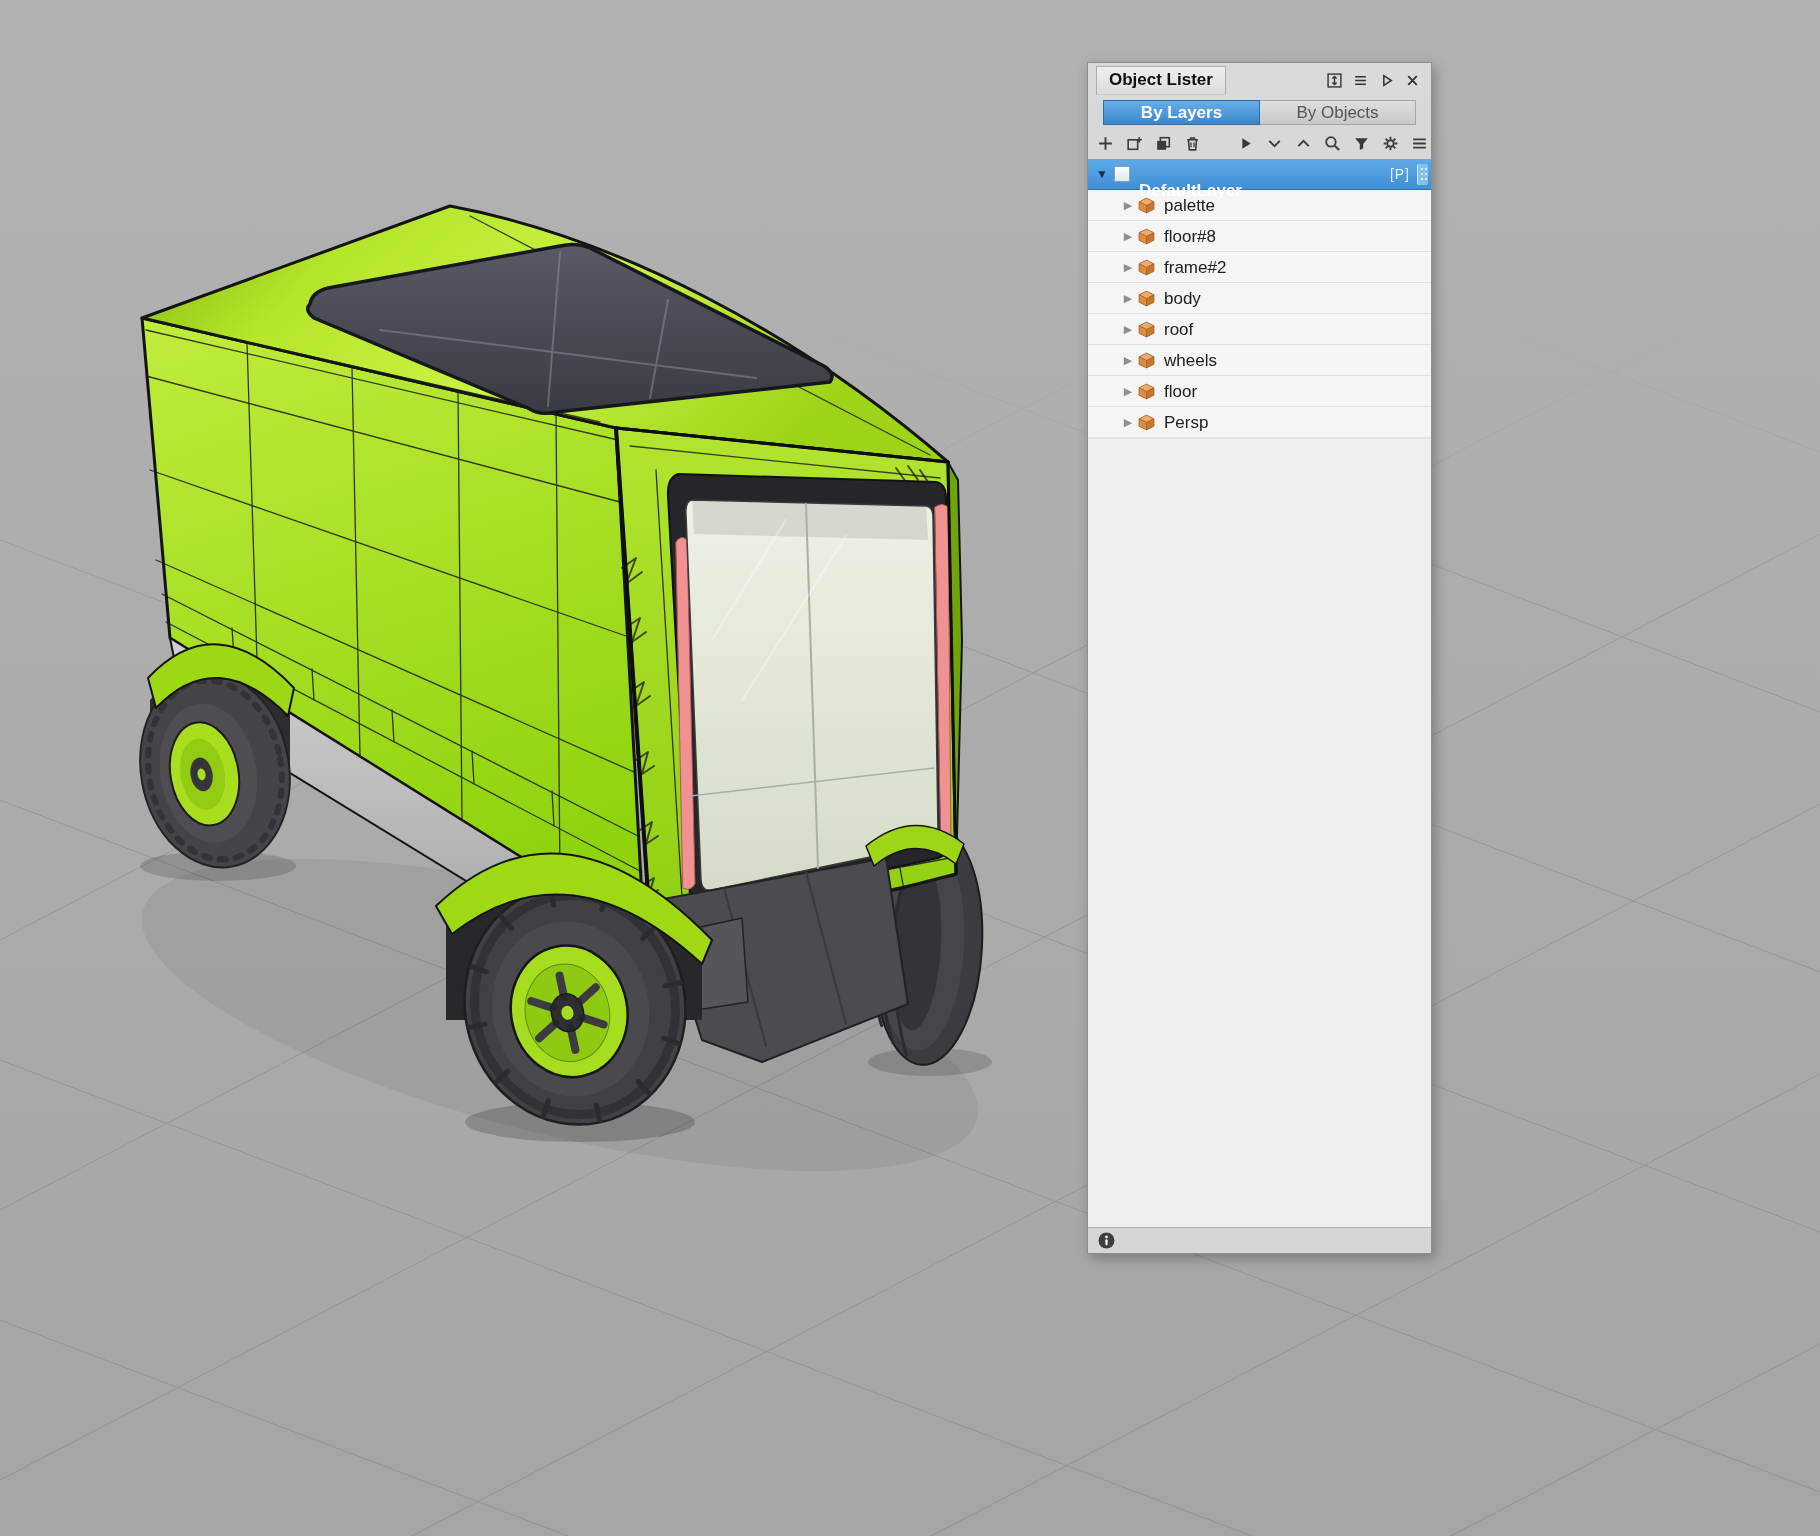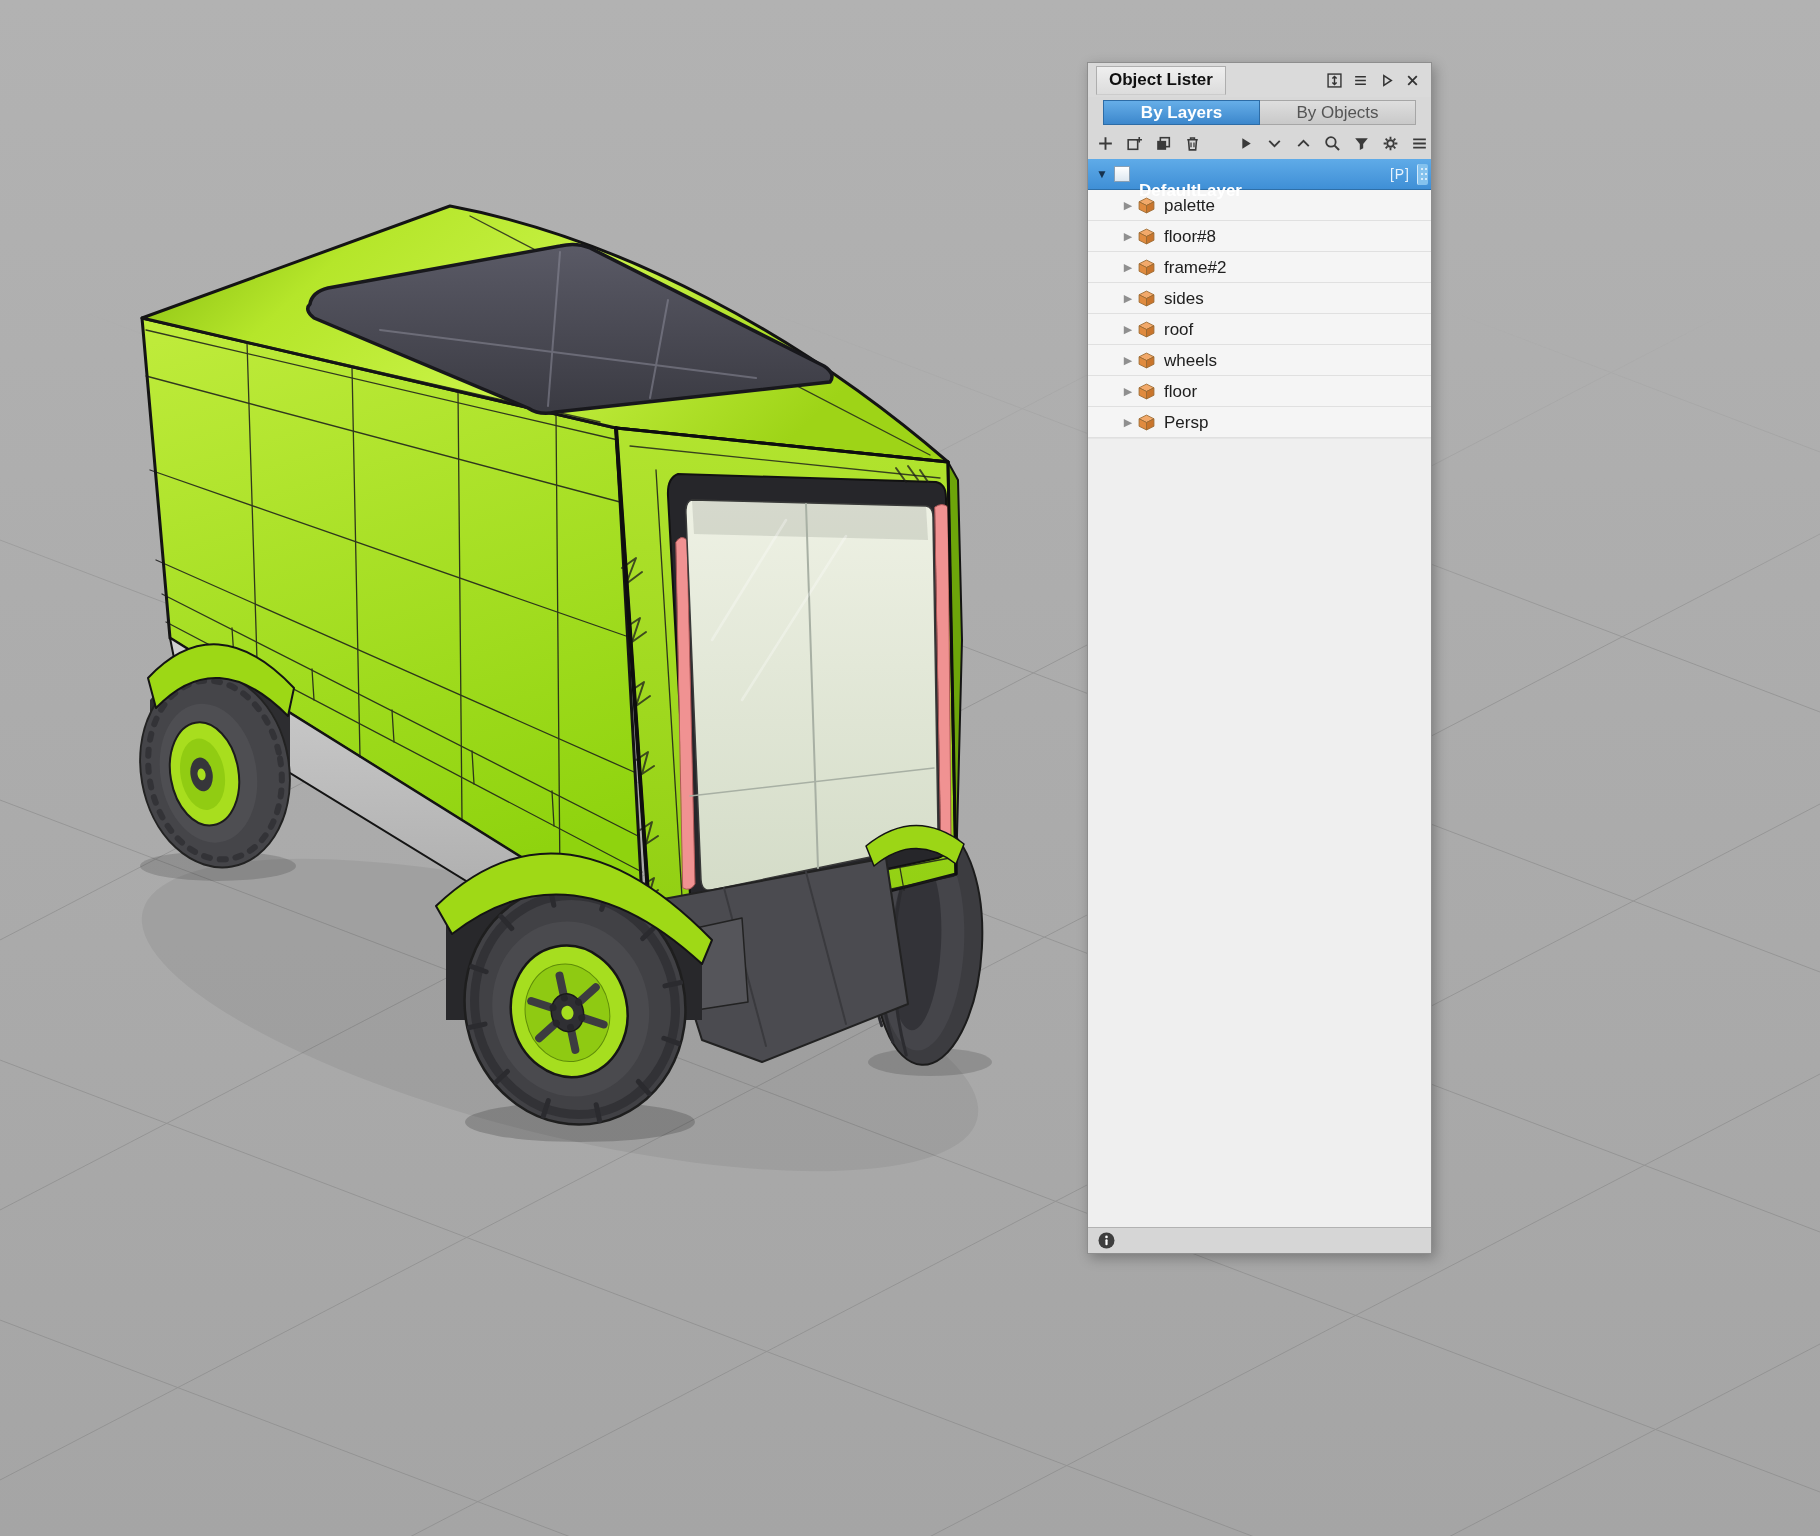--- a/index.html
+++ b/index.html
@@ -448,21 +448,21 @@
 
       <div class="row">
         <span class="caret">▶</span>
         <span class="cube">
             <svg viewBox="0 0 16 16">
               <polygon points="8,1 15,4.5 8,8 1,4.5" fill="#f2a96a" stroke="#9a6a33" stroke-width="0.8"></polygon>
               <polygon points="1,4.5 8,8 8,15 1,11.5" fill="#e08b3f" stroke="#9a6a33" stroke-width="0.8"></polygon>
               <polygon points="15,4.5 8,8 8,15 15,11.5" fill="#c9752c" stroke="#9a6a33" stroke-width="0.8"></polygon>
             </svg>
           </span>
-        <span class="lname">sides</span>
+        <span class="lname">body</span>
       </div>
 
       <div class="row">
         <span class="caret">▶</span>
         <span class="cube">
             <svg viewBox="0 0 16 16">
               <polygon points="8,1 15,4.5 8,8 1,4.5" fill="#f2a96a" stroke="#9a6a33" stroke-width="0.8"></polygon>
               <polygon points="1,4.5 8,8 8,15 1,11.5" fill="#e08b3f" stroke="#9a6a33" stroke-width="0.8"></polygon>
               <polygon points="15,4.5 8,8 8,15 15,11.5" fill="#c9752c" stroke="#9a6a33" stroke-width="0.8"></polygon>
             </svg>

